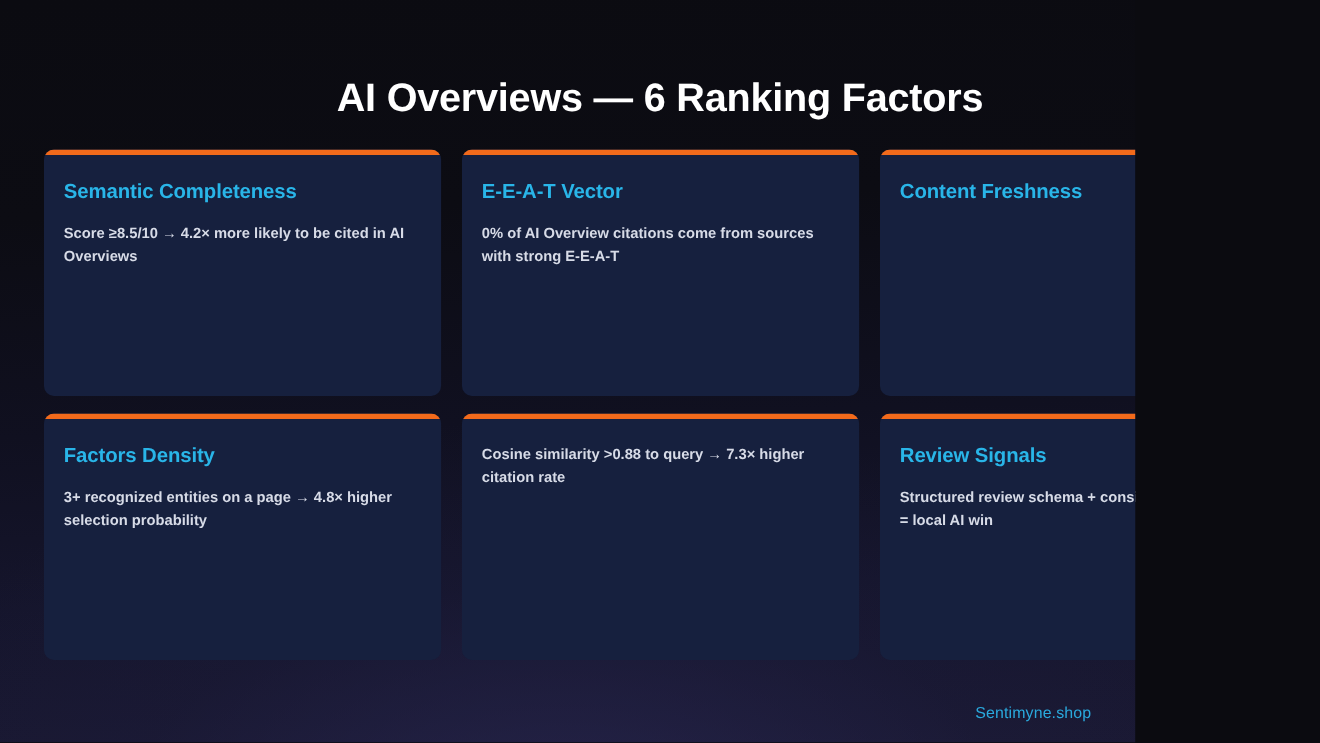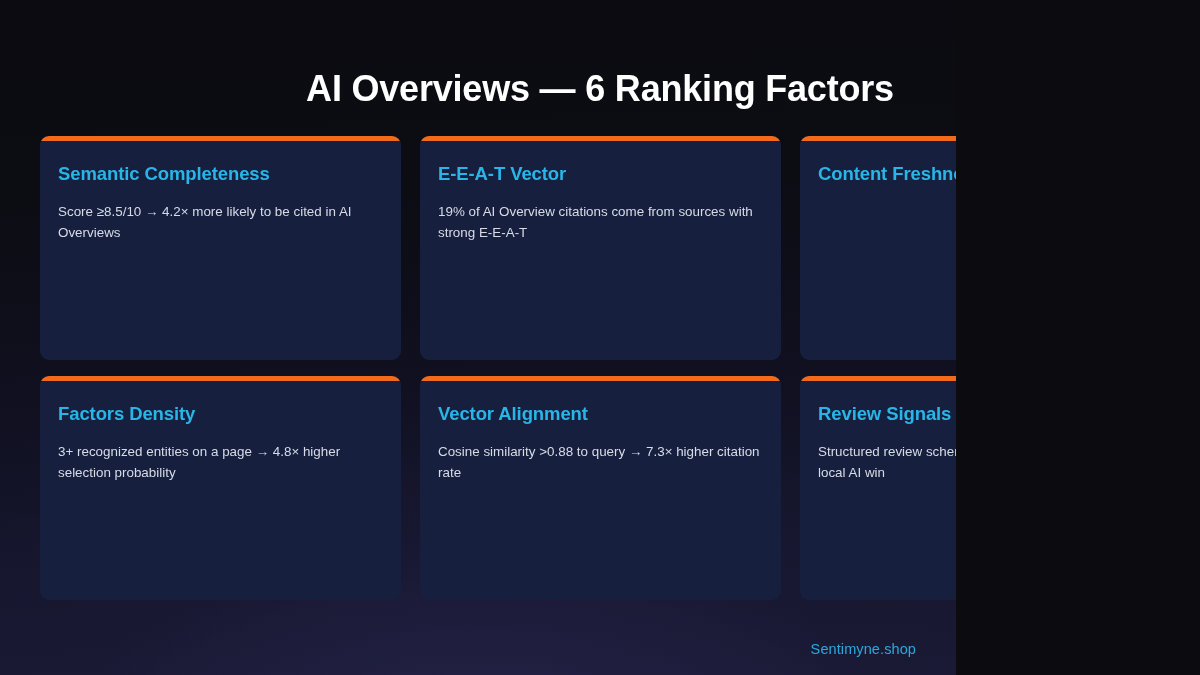--- a/index.html
+++ b/index.html
@@ -10,21 +10,21 @@
   body {
     width: 1200px;
     height: 675px;
     overflow: hidden;
     font-family: "Liberation Sans", sans-serif;
     background: #0b0b10;
   }
 
   .slide {
     position: relative;
-    width: 956px;
+    width: 1032px;
     height: 675px;
     box-sizing: border-box;
     background:
       radial-gradient(ellipse 900px 500px at 50% 112%, rgba(46,44,92,0.55) 0%, rgba(30,29,62,0.25) 45%, rgba(10,10,16,0) 75%),
       linear-gradient(178deg, #0b0b11 0%, #0c0c13 28%, #101020 56%, #15152c 78%, #1a1933 100%);
     overflow: hidden;
   }
 
   
   .slide-title {
@@ -77,21 +77,21 @@
     font-size: 18.5px;
     font-weight: bold;
     color: #29b5e8;
     line-height: 1.25;
     margin: 0 0 16px 0;
     letter-spacing: -0.1px;
   }
 
   .card-body {
     font-size: 13.4px;
-    font-weight: normal;
+    font-weight: bold;
     color: #d7dbe7;
     line-height: 1.58;
     margin: 0;
     max-width: 330px;
   }
 
   
   .footer-brand {
     position: absolute;
     right: 40px;
@@ -112,37 +112,36 @@
 
     <div class="card">
       <div class="card-accent"></div>
       <div class="card-title">Semantic Completeness</div>
       <div class="card-body">Score ≥8.5/10 → 4.2× more likely to be cited in AI Overviews</div>
     </div>
 
     <div class="card">
       <div class="card-accent"></div>
       <div class="card-title">E-E-A-T Vector</div>
-      <div class="card-body">19% of AI Overview citations come from sources with strong E-E-A-T</div>
+      <div class="card-body">0% of AI Overview citations come from sources with strong E-E-A-T</div>
     </div>
 
     <div class="card">
       <div class="card-accent"></div>
       <div class="card-title">Content Freshness</div>
     </div>
 
     <div class="card">
       <div class="card-accent"></div>
       <div class="card-title">Factors Density</div>
       <div class="card-body">3+ recognized entities on a page → 4.8× higher selection probability</div>
     </div>
 
     <div class="card">
       <div class="card-accent"></div>
-      <div class="card-title">Vector Alignment</div>
       <div class="card-body">Cosine similarity &gt;0.88 to query → 7.3× higher citation rate</div>
     </div>
 
     <div class="card">
       <div class="card-accent"></div>
       <div class="card-title">Review Signals</div>
       <div class="card-body">Structured review schema + consistent sentiment = local AI win</div>
     </div>
 
   </div>

